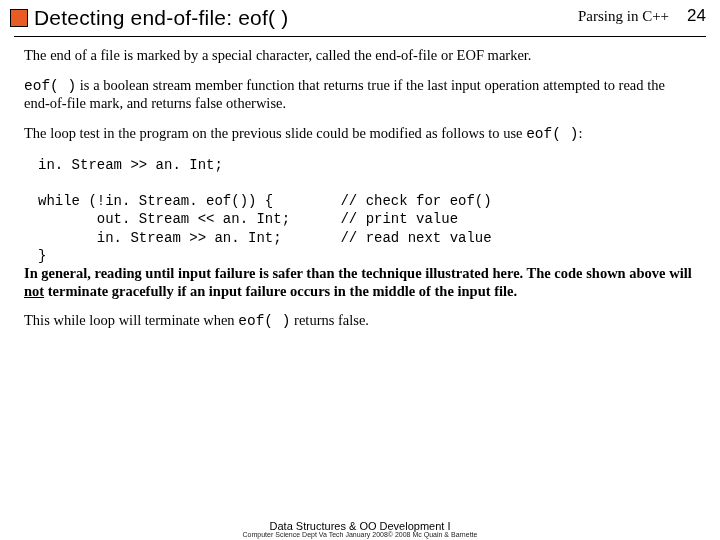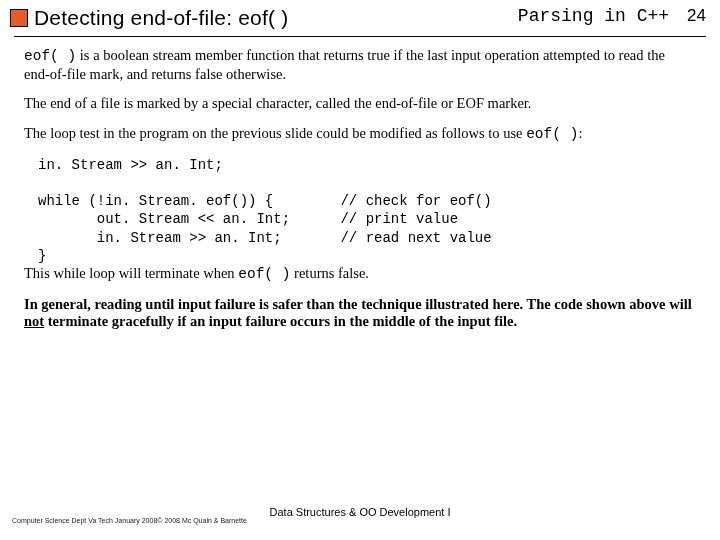--- a/index.html
+++ b/index.html
@@ -1,29 +1,29 @@
 <!DOCTYPE html>
 <html><head>
 <meta charset="utf-8">
 <style>
   * { margin: 0; padding: 0; box-sizing: border-box; }
   html, body { width: 720px; height: 540px; font-family: "Times New Roman", Times, serif; background: #fff; color: #000; }
   .slide { position: relative; width: 720px; height: 540px; }
   .header { display: flex; align-items: flex-start; padding: 6px 14px 4px 10px; }
   .bullet-box { width: 18px; height: 18px; background: #e95b25; border: 1px solid #000; margin-top: 3px; margin-right: 6px; flex: 0 0 auto; }
   .title { font-size: 21px; font-weight: 400; font-family: Arial, Helvetica, sans-serif; letter-spacing: 0.2px; }
-  .parsing { font-size: 18px; font-family: Liberation Mono, monospace; }
+  .parsing { font-size: 15px; font-family: Liberation Serif, serif; }
   .pagenum { font-size: 17px; font-family: Arial, Helvetica, sans-serif; margin-left: 14px; }
   .hr { border-top: 1px solid #000; margin: 2px 14px 0 14px; }
   .body { padding: 10px 26px 0 24px; font-size: 14.5px; line-height: 1.22; }
   .para { margin-bottom: 12px; }
   .mono { font-family: "Courier New", Courier, monospace; }
   .codeblock { font-family: "Courier New", Courier, monospace; white-space: pre; font-size: 14px; margin: 8px 0 0 14px; line-height: 1.3; }
   .underline { text-decoration: underline; }
-  .footer { position: absolute; bottom: 16px; left: 0; right: 0; display: flex; justify-content: flex-start; align-items: flex-end; padding: 0 12px; font-family: Arial, Helvetica, sans-serif; }
+  .footer { position: absolute; bottom: 2px; left: 0; right: 0; display: flex; justify-content: center; align-items: flex-end; padding: 0 12px; font-family: Arial, Helvetica, sans-serif; }
   .footer-left { font-size: 7px; color: #222; }
   .footer-center { font-size: 11px; color: #000; position: absolute; left: 50%; transform: translateX(-50%); bottom: 6px; white-space: nowrap; }
   .footer-right { font-size: 7px; color: #222; }
   .spacer { flex: 1; }
 </style>
 </head>
 <body>
 
 <div class="slide">
 
@@ -33,45 +33,45 @@
     <div class="spacer"></div>
     <div>
       <span class="parsing">Parsing in C++</span>
       <span class="pagenum">24</span>
     </div>
   </div>
   <div class="hr"></div>
 
   <div class="body">
 
+    <p class="para">The end of a file is marked by a special character, called the end-of-file or EOF marker.</p>
+
     <p class="para">
       <span class="mono">eof( )</span><span> is a boolean stream member function that returns true if the last input operation attempted to read the end-of-file mark, and returns false otherwise.</span>
     </p>
-
-    <p class="para">The end of a file is marked by a special character, called the end-of-file or EOF marker.</p>
 
     <p class="para">
       <span>The loop test in the program on the previous slide could be modified as follows to use </span><span class="mono">eof( )</span><span>:</span>
     </p>
 
     <div class="codeblock">in. Stream &gt;&gt; an. Int;
 
 while (!in. Stream. eof()) {        // check for eof()
        out. Stream &lt;&lt; an. Int;      // print value
        in. Stream &gt;&gt; an. Int;       // read next value
 }</div>
 
     <p class="para">
-      <span>This while loop will terminate when </span><span class="mono">eof( )</span><span> returns false.</span>
+      <b>
+        <span>In general, reading until input failure is safer than the technique illustrated here. The code shown above will </span><span class="underline">not</span><span> terminate gracefully if an input failure occurs in the middle of the input file.</span>
+      </b>
     </p>
 
     <p class="para">
-      <b>
-        <span>In general, reading until input failure is safer than the technique illustrated here. The code shown above will </span><span class="underline">not</span><span> terminate gracefully if an input failure occurs in the middle of the input file.</span>
-      </b>
+      <span>This while loop will terminate when </span><span class="mono">eof( )</span><span> returns false.</span>
     </p>
 
   </div>
 
   <div class="footer">
     <div class="footer-left">Computer Science Dept Va Tech January 2008</div>
     <div class="footer-center">Data Structures &amp; OO Development I</div>
     <div class="footer-right">© 2008  Mc Quain &amp; Barnette</div>
   </div>
 

